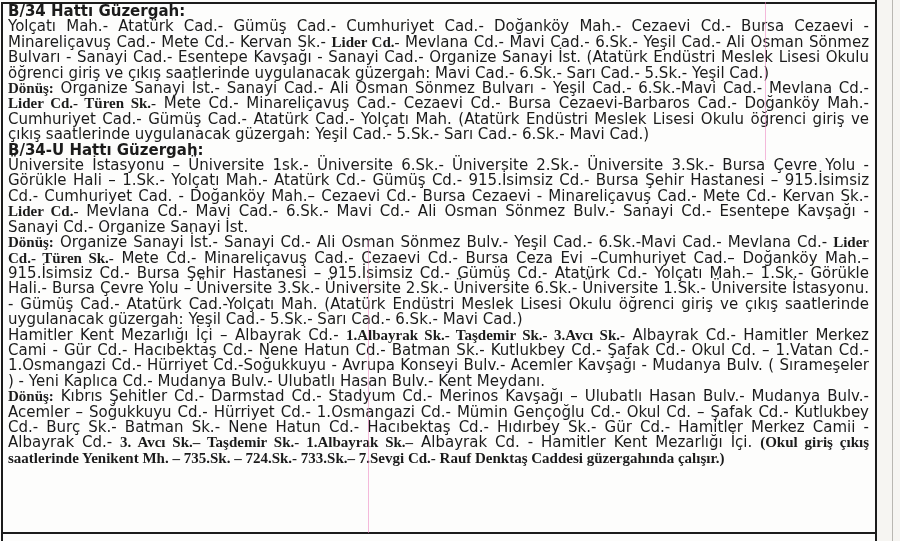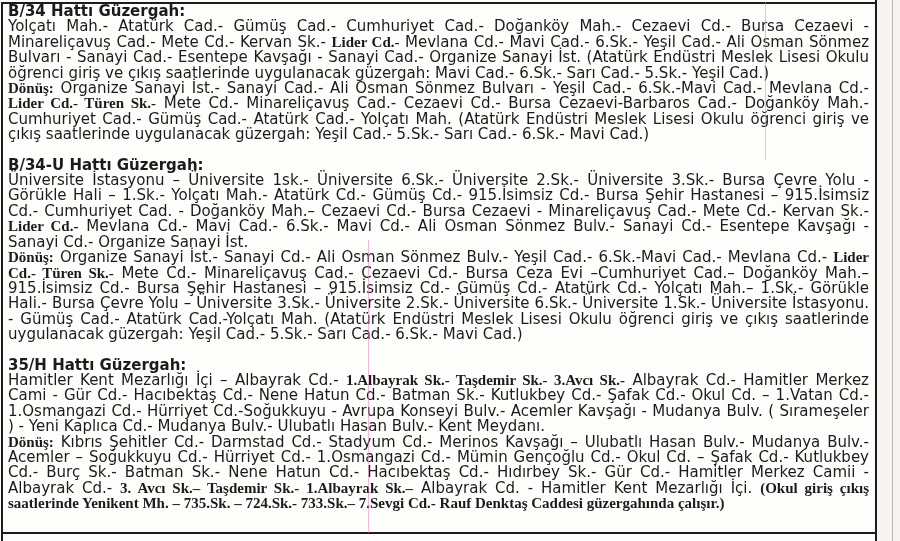--- a/index.html
+++ b/index.html
@@ -31,21 +31,21 @@
   .content {
     position: absolute;
     left: 8px;
     top: 4px;
     width: 861px;
     color: #1b1b1b;
     font-size: 15px;
     line-height: 15.4px;
     text-align: justify;
   }
-  .section + .section { margin-top: 15px; }
+  .section + .section { }
   .heading { font-weight: bold; text-align: left; }
   .para { text-align: justify; }
   .b { font-weight: bold; font-family: Liberation Serif, serif; }
 </style>
 </head>
 <body>
 
 <div class="page">
   <div class="right-gutter"></div>
   <div class="content">
@@ -53,21 +53,20 @@
         <div class="heading">B/34 Hattı Güzergah:</div>
         <p class="para"><span>Yolçatı Mah.- Atatürk Cad.- Gümüş Cad.- Cumhuriyet Cad.- Doğanköy Mah.- Cezaevi Cd.- Bursa Cezaevi - Minareliçavuş Cad.- Mete Cd.- Kervan Sk.- </span><span class="b">Lider Cd.-</span><span> Mevlana Cd.- Mavi Cad.- 6.Sk.- Yeşil Cad.- Ali Osman Sönmez Bulvarı - Sanayi Cad.- Esentepe Kavşağı - Sanayi Cad.- Organize Sanayi İst. (Atatürk Endüstri Meslek Lisesi Okulu öğrenci giriş ve çıkış saatlerinde uygulanacak güzergah: Mavi Cad.- 6.Sk.- Sarı Cad.- 5.Sk.- Yeşil Cad.)</span></p>
         <p class="para"><span class="b">Dönüş:</span><span> Organize Sanayi İst.- Sanayi Cad.- Ali Osman Sönmez Bulvarı - Yeşil Cad.- 6.Sk.-Mavi Cad.- Mevlana Cd.- </span><span class="b">Lider Cd.- Türen Sk.-</span><span> Mete Cd.- Minareliçavuş Cad.- Cezaevi Cd.- Bursa Cezaevi-Barbaros Cad.- Doğanköy Mah.- Cumhuriyet Cad.- Gümüş Cad.- Atatürk Cad.- Yolçatı Mah. (Atatürk Endüstri Meslek Lisesi Okulu öğrenci giriş ve çıkış saatlerinde uygulanacak güzergah: Yeşil Cad.- 5.Sk.- Sarı Cad.- 6.Sk.- Mavi Cad.)</span></p>
       </div>
       <div class="section">
         <div class="heading">B/34-U Hattı Güzergah:</div>
         <p class="para"><span>Üniversite İstasyonu – Üniversite 1sk.- Üniversite 6.Sk.- Üniversite 2.Sk.- Üniversite 3.Sk.- Bursa Çevre Yolu - Görükle Hali – 1.Sk.- Yolçatı Mah.- Atatürk Cd.- Gümüş Cd.- 915.İsimsiz Cd.- Bursa Şehir Hastanesi – 915.İsimsiz Cd.- Cumhuriyet Cad. - Doğanköy Mah.– Cezaevi Cd.- Bursa Cezaevi - Minareliçavuş Cad.- Mete Cd.- Kervan Sk.- </span><span class="b">Lider Cd.-</span><span> Mevlana Cd.- Mavi Cad.- 6.Sk.- Mavi Cd.- Ali Osman Sönmez Bulv.- Sanayi Cd.- Esentepe Kavşağı - Sanayi Cd.- Organize Sanayi İst.</span></p>
         <p class="para"><span class="b">Dönüş:</span><span> Organize Sanayi İst.- Sanayi Cd.- Ali Osman Sönmez Bulv.- Yeşil Cad.- 6.Sk.-Mavi Cad.- Mevlana Cd.- </span><span class="b">Lider Cd.- Türen Sk.-</span><span> Mete Cd.- Minareliçavuş Cad.- Cezaevi Cd.- Bursa Ceza Evi –Cumhuriyet Cad.– Doğanköy Mah.– 915.İsimsiz Cd.- Bursa Şehir Hastanesi – 915.İsimsiz Cd.-  Gümüş Cd.- Atatürk Cd.- Yolçatı Mah.– 1.Sk.- Görükle Hali.- Bursa Çevre Yolu – Üniversite 3.Sk.- Üniversite 2.Sk.- Üniversite 6.Sk.- Üniversite 1.Sk.- Üniversite İstasyonu. - Gümüş Cad.- Atatürk Cad.-Yolçatı Mah. (Atatürk Endüstri Meslek Lisesi Okulu öğrenci giriş ve çıkış saatlerinde uygulanacak güzergah: Yeşil Cad.- 5.Sk.- Sarı Cad.- 6.Sk.- Mavi Cad.)</span></p>
       </div>
       <div class="section">
-        <div class="heading">35/H Hattı Güzergah:</div>
         <p class="para"><span>Hamitler Kent Mezarlığı İçi – Albayrak Cd.- </span><span class="b">1.Albayrak Sk.- Taşdemir Sk.- 3.Avcı Sk.-</span><span> Albayrak Cd.-  Hamitler Merkez Cami - Gür Cd.- Hacıbektaş Cd.- Nene Hatun Cd.- Batman Sk.- Kutlukbey Cd.- Şafak Cd.- Okul Cd. – 1.Vatan Cd.- 1.Osmangazi Cd.- Hürriyet Cd.-Soğukkuyu - Avrupa Konseyi Bulv.- Acemler Kavşağı - Mudanya Bulv. ( Sırameşeler ) - Yeni Kaplıca Cd.- Mudanya Bulv.- Ulubatlı Hasan Bulv.- Kent Meydanı.</span></p>
         <p class="para"><span class="b">Dönüş:</span><span> Kıbrıs Şehitler Cd.- Darmstad Cd.- Stadyum Cd.- Merinos Kavşağı – Ulubatlı Hasan Bulv.- Mudanya Bulv.- Acemler – Soğukkuyu Cd.- Hürriyet Cd.- 1.Osmangazi Cd.- Mümin Gençoğlu Cd.- Okul Cd. – Şafak Cd.- Kutlukbey Cd.- Burç Sk.- Batman Sk.- Nene Hatun Cd.- Hacıbektaş Cd.- Hıdırbey Sk.- Gür Cd.- Hamitler Merkez Camii - Albayrak Cd.- </span><span class="b">3. Avcı Sk.– Taşdemir Sk.- 1.Albayrak Sk.–</span><span> Albayrak Cd. - Hamitler Kent Mezarlığı İçi. </span><span class="b">(Okul giriş çıkış saatlerinde Yenikent Mh. – 735.Sk. – 724.Sk.- 733.Sk.– 7.Sevgi Cd.- Rauf Denktaş Caddesi güzergahında çalışır.)</span></p>
       </div>
     </div>
   <div class="bline top"></div>
   <div class="bline bottom"></div>
   <div class="bline left"></div>
   <div class="bline right"></div>
   <div class="bline right2"></div>
   <div class="artifact a1"></div>

